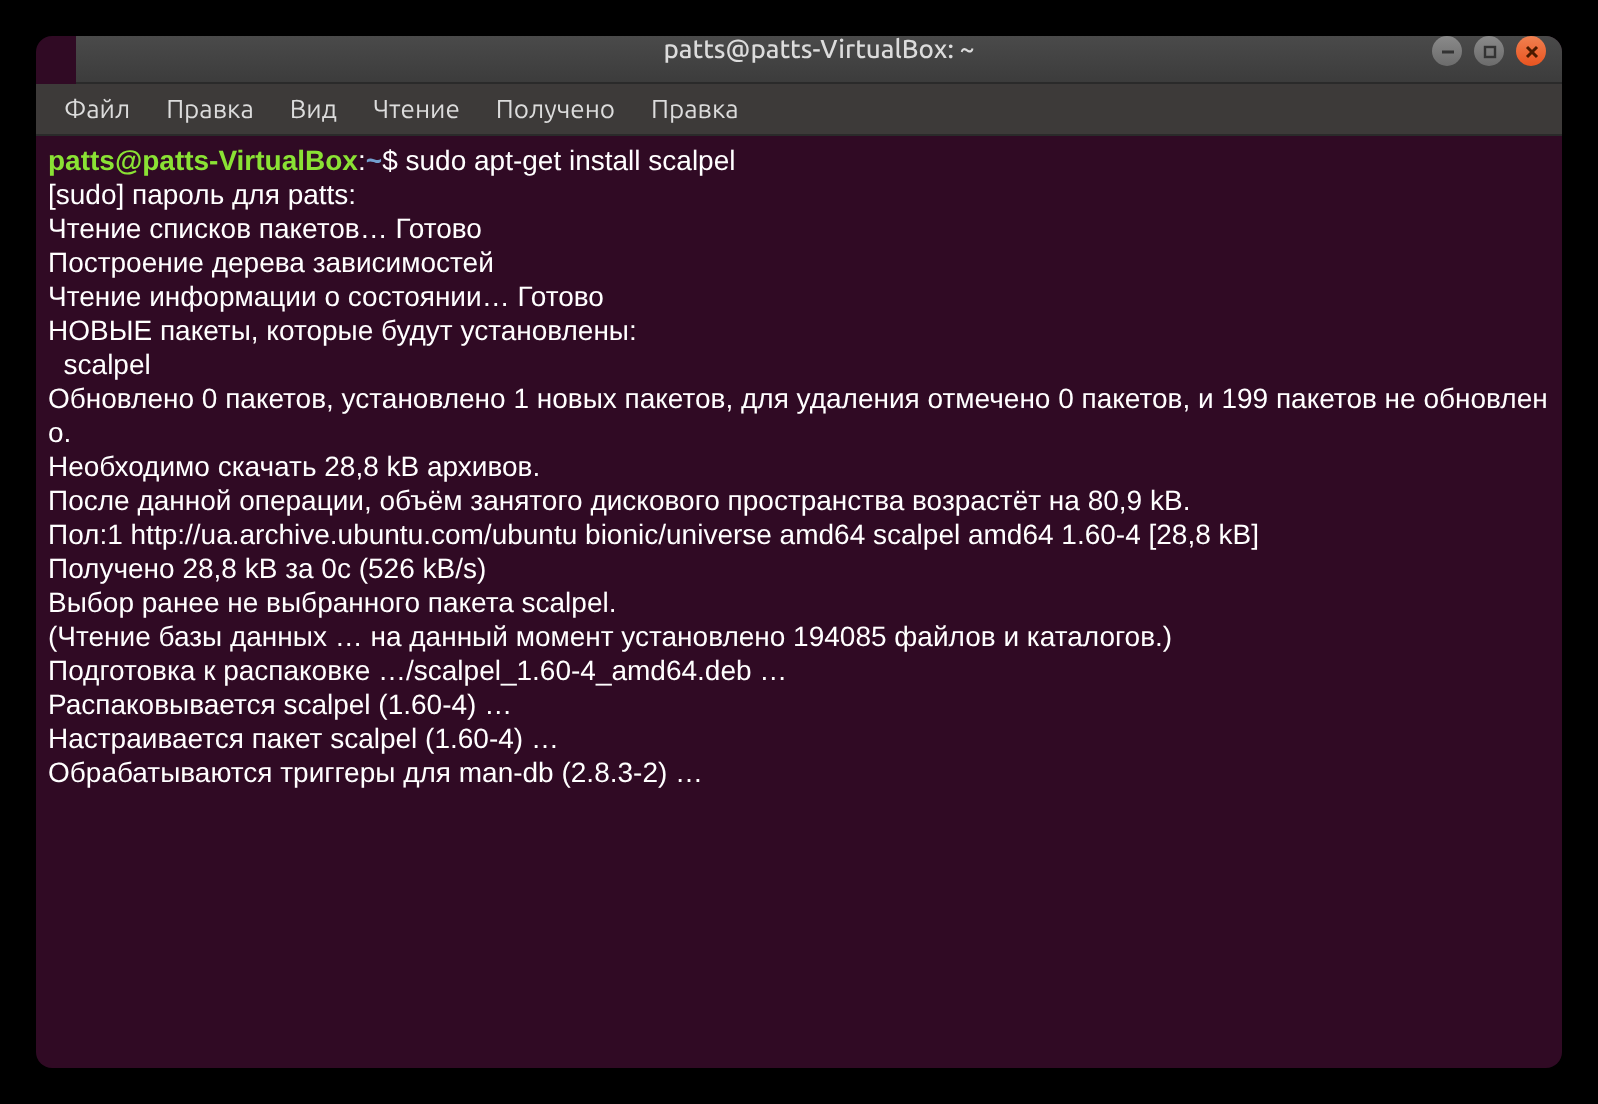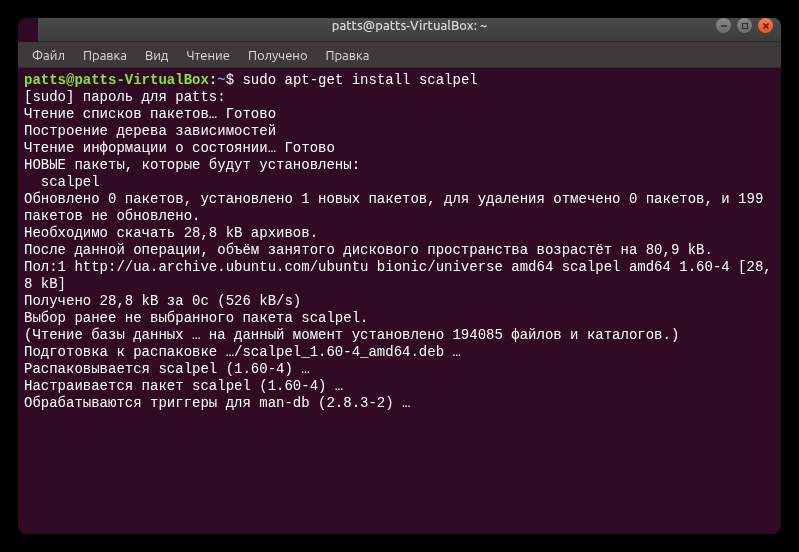--- a/index.html
+++ b/index.html
@@ -65,21 +65,21 @@
       border-bottom: 1px solid #2a2a2a;
     }
     .menu-item {
       color: #dcdcdc;
       font-size: 13px;
       padding: 3px 8px;
       cursor: pointer;
     }
     .terminal {
       padding: 4px 6px;
-      font-family: Liberation Mono, monospace;
+      font-family: Liberation Sans, sans-serif;
       font-size: 14px;
       line-height: 17px;
       color: #ffffff;
       white-space: pre-wrap;
       word-break: break-all;
       height: calc(100% - 54px);
       overflow: hidden;
     }
     .prompt-user { color: #8ae234; font-weight: bold; }
     .prompt-colon { color: #ffffff; }

